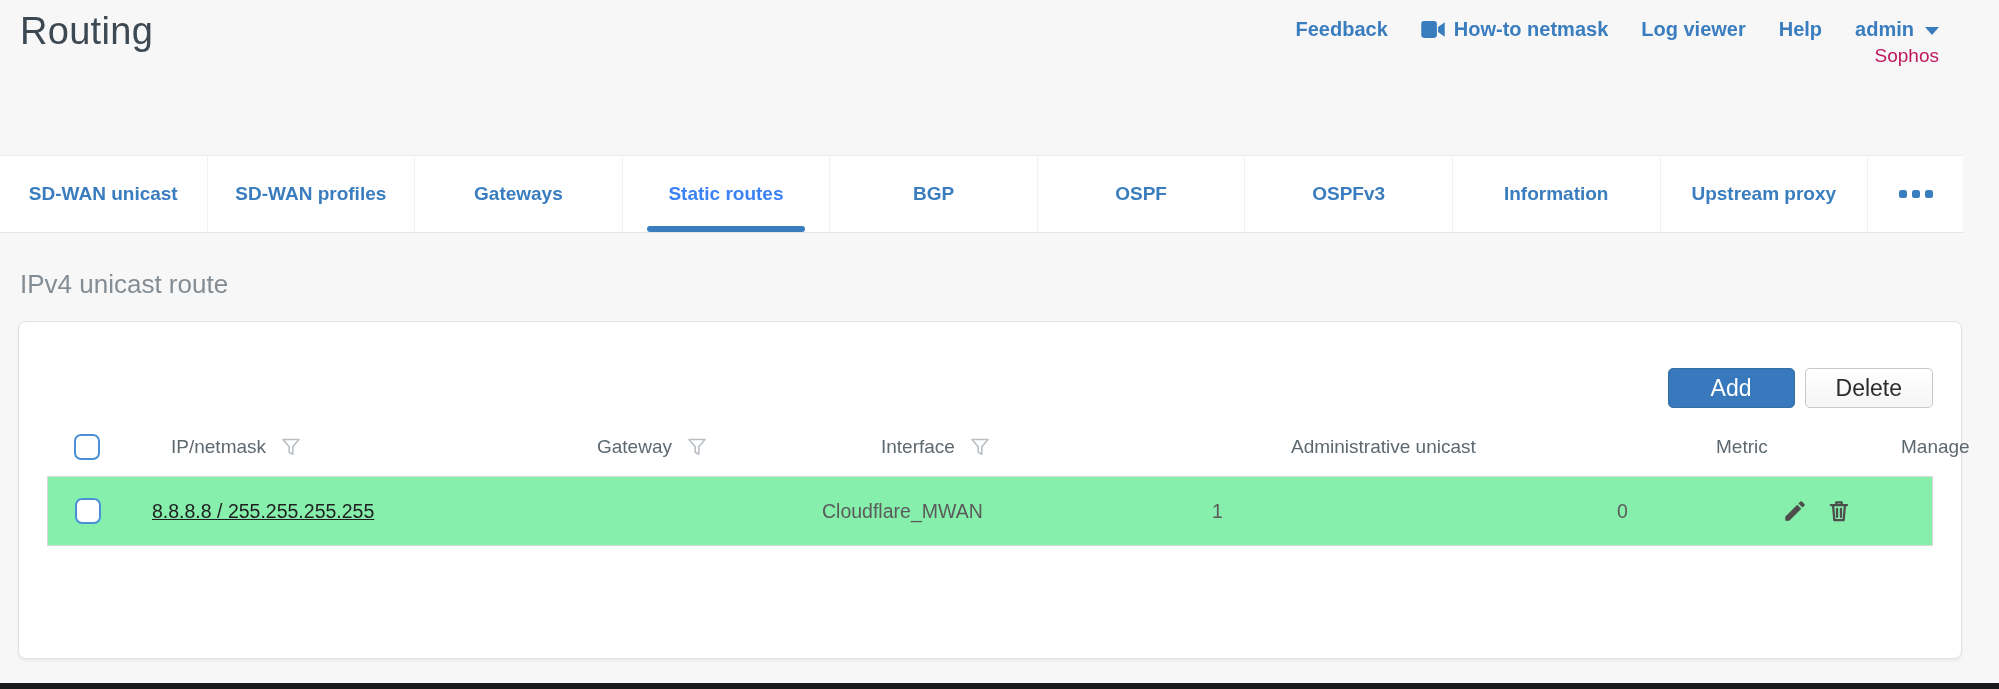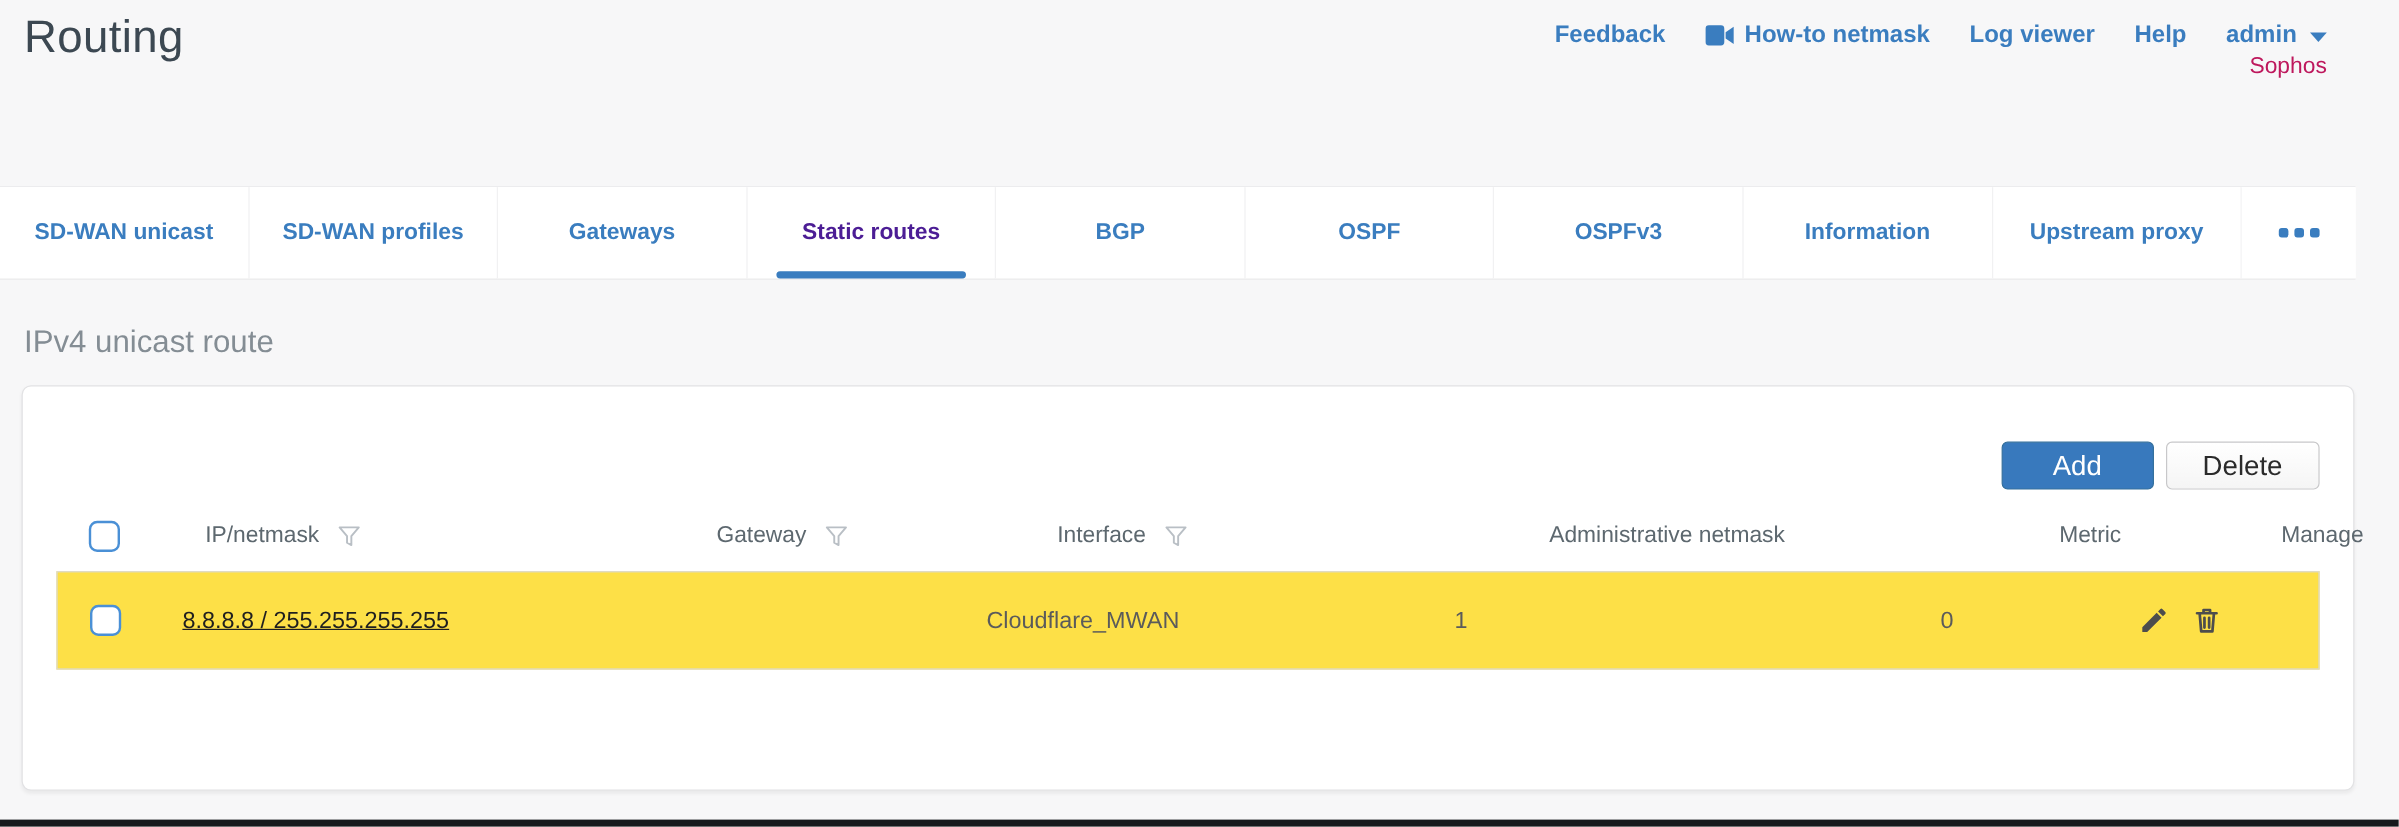--- a/index.html
+++ b/index.html
@@ -63,21 +63,21 @@
     justify-content: center;
     font-size: 19px;
     font-weight: bold;
     color: #3a7dbf;
     border-left: 1px solid #f1f1f2;
     position: relative;
     cursor: pointer;
     background: #fff;
   }
   .tab:first-child { border-left: none; }
-  .tab.active { color: #4c1d95; }
+  .tab.active { color: #3b82f6; }
   .tab.active::after {
     content: "";
     position: absolute;
     left: 24px; right: 24px; bottom: 0;
     height: 6px;
     background: #3a7dbf;
     border-radius: 3px;
   }
   .tab-overflow { flex: 0 0 96px; display: flex; align-items: center; justify-content: center; gap: 5px; border-left: 1px solid #f1f1f2; cursor: pointer; background: #fff; }
   .tab-overflow .dot { width: 8px; height: 8px; border-radius: 2.5px; background: #3a7dbf; }
@@ -132,23 +132,23 @@
   .checkbox {
     width: 26px; height: 26px;
     border: 2.5px solid #4a90d6;
     border-radius: 7px;
     background: #fff;
     cursor: pointer;
   }
   .trow {
     margin-top: 16px;
     width: 1886px;
-    height: 82px;
+    height: 70px;
     border: 1px solid #d9d9d9;
-    background: #fde047;
+    background: #86efac;
     font-size: 19.5px;
     color: #5b5b5b;
   }
   .route-link { color: #1f1f1f; text-decoration: underline; cursor: pointer; }
   .manage-cell { gap: 18px; }
   .icon-btn { width: 26px; height: 26px; display: inline-flex; cursor: pointer; }
   .filter-icon { display: inline-flex; cursor: pointer; }
   .bottom-bar {
     position: absolute;
     left: 0; bottom: 0;
@@ -237,21 +237,21 @@
       </div>
       <div class="cell">
         <span>Interface</span>
         <span class="filter-icon">
           <svg width="22" height="22" viewBox="0 0 22 22">
               <path d="M3 3.5h16l-6.2 7.2v7.5l-3.6-1.9v-5.6z" fill="none" stroke="#b9bfc5" stroke-width="1.6" stroke-linejoin="round"></path>
             </svg>
         </span>
       </div>
       <div class="cell">
-          <span>Administrative netmask</span>
+          <span>Administrative unicast</span>
         </div>
       <div class="cell">
           <span>Metric</span>
         </div>
       <div class="cell">
           <span>Manage</span>
         </div>
     </div>
 
     <div class="grid trow">

